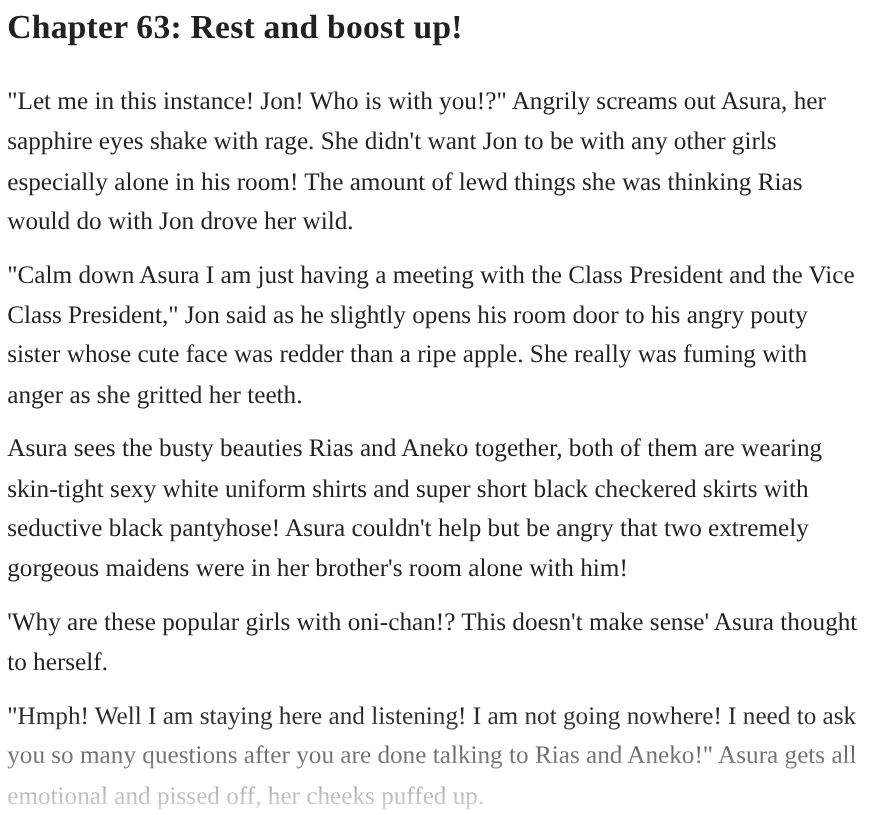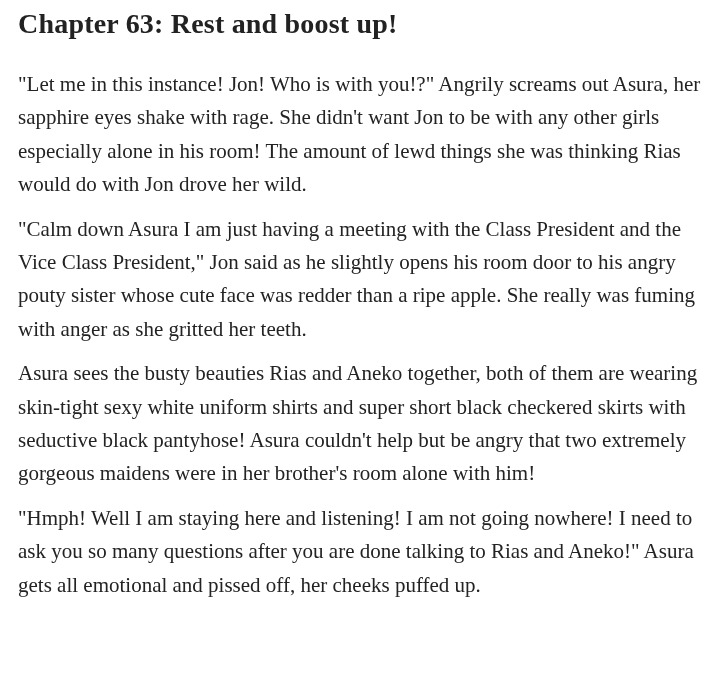--- a/index.html
+++ b/index.html
@@ -7,21 +7,21 @@
     padding: 0;
     width: 725px;
     height: 679px;
     background: #ffffff;
     overflow: hidden;
   }
   .chapter {
     box-sizing: border-box;
     width: 725px;
     height: 679px;
-    padding: 4px 10px 0 18px;
+    padding: 4px 10px 0 6px;
     font-family: "Liberation Serif", "DejaVu Serif", serif;
     position: relative;
   }
   .chapter-title {
     font-size: 28px;
     line-height: 36px;
     font-weight: bold;
     color: #222222;
     margin: 2px 0 26px 0;
     letter-spacing: 0.2px;
@@ -55,17 +55,18 @@
 
 <article class="chapter">
   <h1 class="chapter-title">Chapter 63: Rest and boost up!</h1>
 
   <p class="story-paragraph">"Let me in this instance! Jon! Who is with you!?" Angrily screams out Asura, her sapphire eyes shake with rage. She didn't want Jon to be with any other girls especially alone in his room! The amount of lewd things she was thinking Rias would do with Jon drove her wild.</p>
 
   <p class="story-paragraph">"Calm down Asura I am just having a meeting with the Class President and the Vice Class President," Jon said as he slightly opens his room door to his angry pouty sister whose cute face was redder than a ripe apple. She really was fuming with anger as she gritted her teeth.</p>
 
   <p class="story-paragraph">Asura sees the busty beauties Rias and Aneko together, both of them are wearing skin-tight sexy white uniform shirts and super short black checkered skirts with seductive black pantyhose! Asura couldn't help but be angry that two extremely gorgeous maidens were in her brother's room alone with him!</p>
 
+  <p class="story-paragraph">'Why are these popular girls with oni-chan!? This doesn't make sense' Asura thought to herself.</p>
 
   <p class="story-paragraph">"Hmph! Well I am staying here and listening! I am not going nowhere! I need to ask you so many questions after you are done talking to Rias and Aneko!" Asura gets all emotional and pissed off, her cheeks puffed up.</p>
 
   <div class="bottom-fade-overlay"></div>
 </article>
 
 </body></html>

